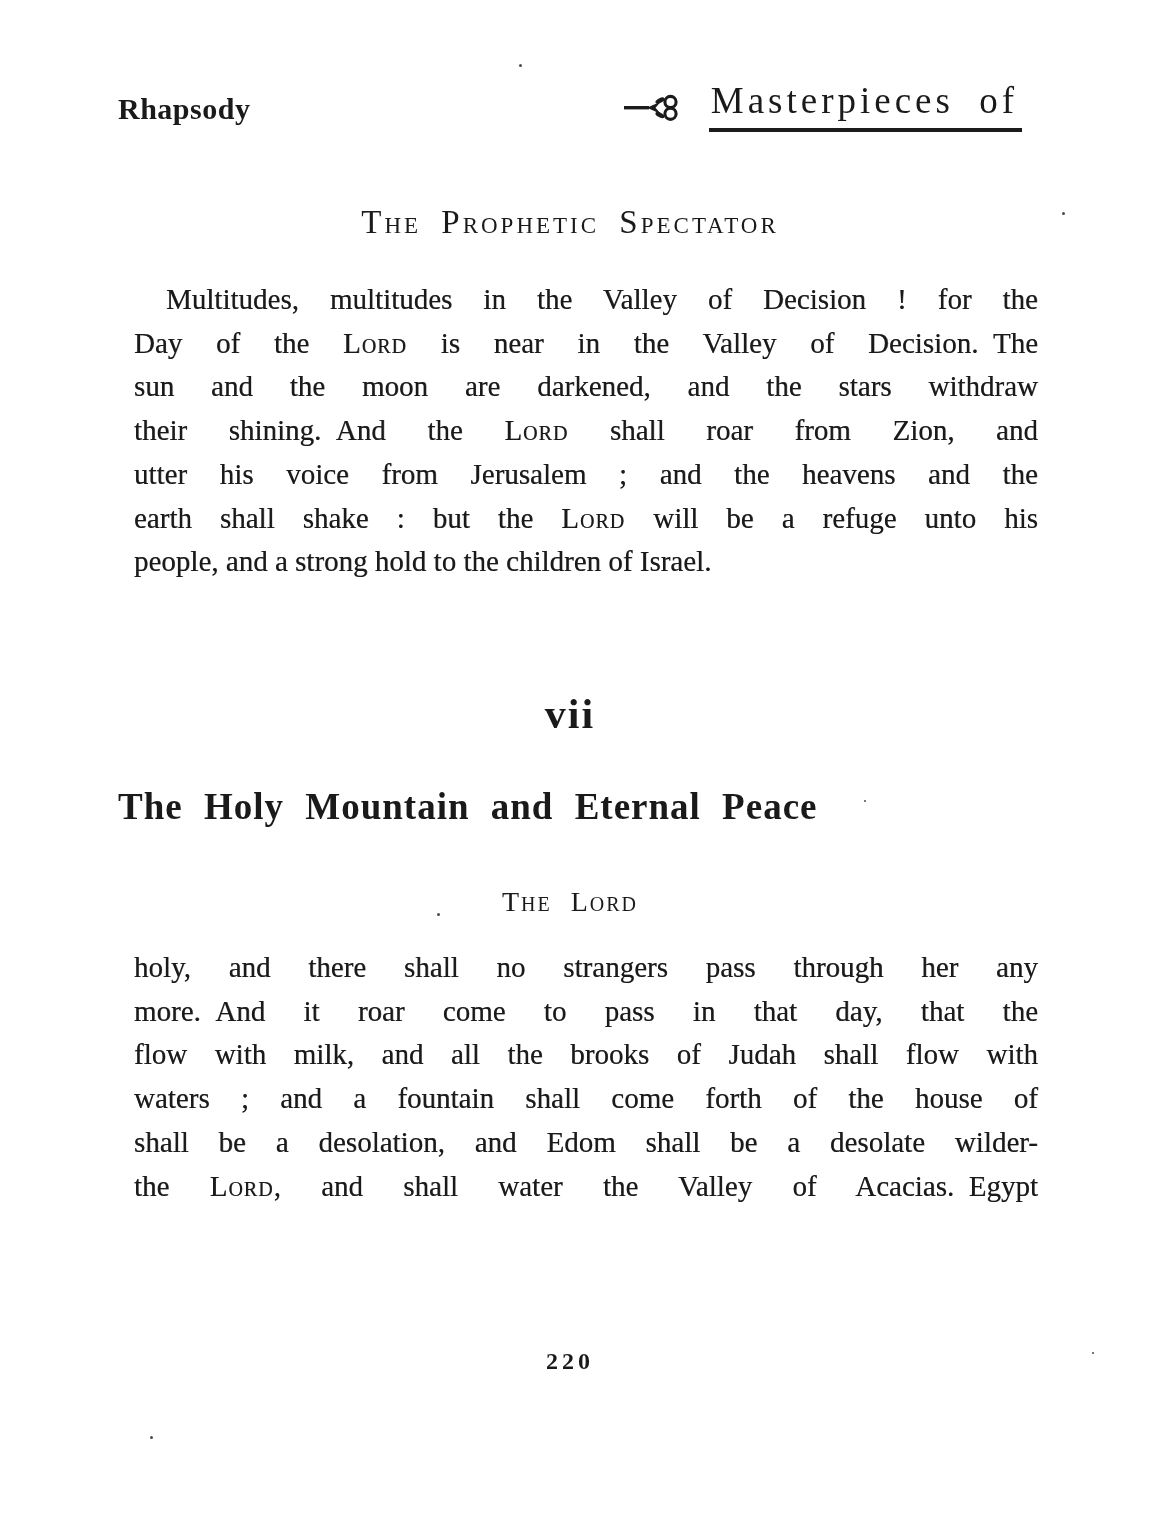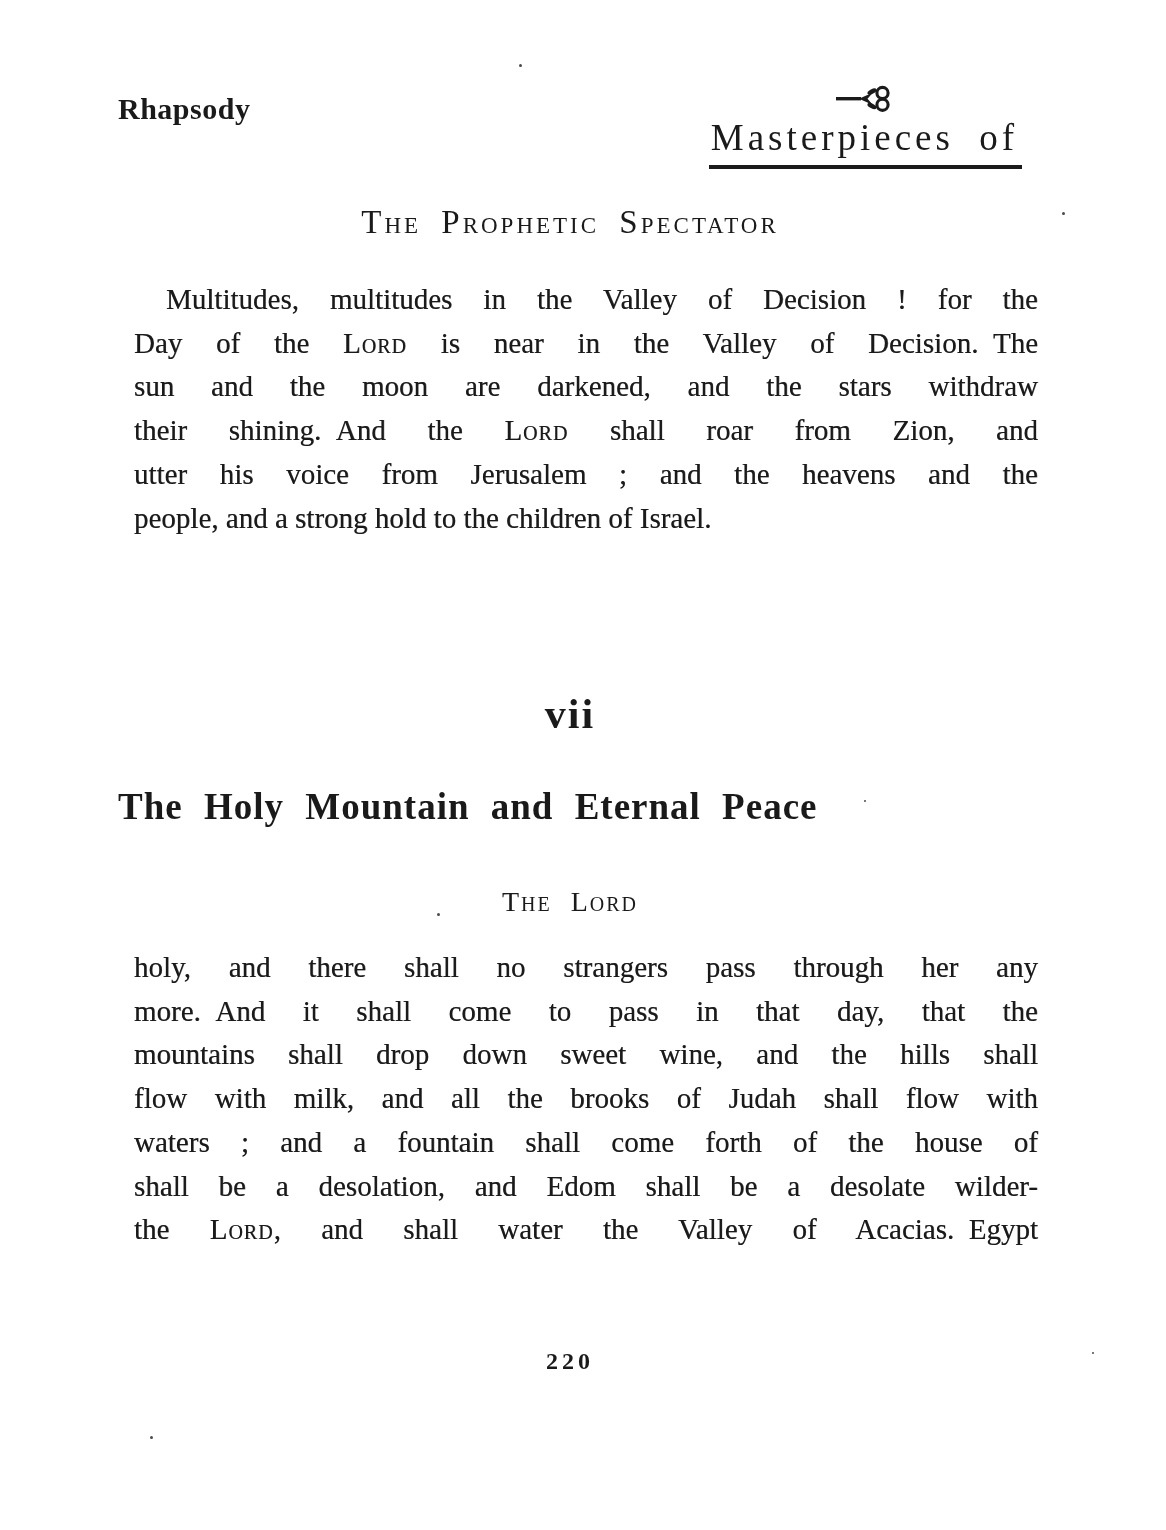--- a/index.html
+++ b/index.html
@@ -6,21 +6,21 @@
   .page {
     position:relative; width:1166px; height:1530px;
     background:#ffffff; color:#1a1a1a; overflow:hidden;
     font-family:"Liberation Serif","DejaVu Serif",serif;
     margin:0 auto;
   }
   
   .running-head { position:absolute; top:82px; left:118px; width:904px;
     display:flex; justify-content:space-between; align-items:flex-start; }
   .rh-left { font-weight:bold; font-size:30px; letter-spacing:0.5px; margin-top:10px; }
-  .rh-right { display:flex; align-items:center; gap:5px;flex-direction:column; }
+  .rh-right { display:flex; align-items:center; gap:27px; }
   .fleuron { margin-top:2px; flex:0 0 auto; }
   .rh-title { font-size:37px; letter-spacing:4px; word-spacing:12px;
     border-bottom:4px solid #1b1b1b; padding:0 4px 7px 2px; line-height:1.05; }
   
   .heading-spectator { position:absolute; top:204px; left:118px; width:904px;
     text-align:center; font-variant:small-caps; font-size:33px;
     letter-spacing:3px; word-spacing:9px; }
   .section-number { position:absolute; top:690px; left:118px; width:904px;
     text-align:center; font-weight:bold; font-size:42px; letter-spacing:2px; }
   .section-title { position:absolute; top:785px; left:118px; width:904px;
@@ -66,33 +66,33 @@
   </div>
 
   <div class="heading-spectator">The Prophetic Spectator</div>
 
   <div class="para" id="para1">
       <div class="tline first"><span class="">Multitudes, multitudes in the Valley of Decision ! for the</span></div>
       <div class="tline"><span class="">Day of the </span><span class="sc">Lord</span><span class=""> is near in the Valley of Decision. The</span></div>
       <div class="tline"><span class="">sun and the moon are darkened, and the stars withdraw</span></div>
       <div class="tline"><span class="">their shining. And the </span><span class="sc">Lord</span><span class=""> shall roar from Zion, and</span></div>
       <div class="tline"><span class="">utter his voice from Jerusalem ; and the heavens and the</span></div>
+      <div class="tline"><span class="">earth shall shake : but the </span><span class="sc">Lord</span><span class=""> will be a refuge unto his</span></div>
       <div class="tline endline"><span class="">people, and a strong hold to the children of Israel.</span></div>
     </div>
 
   <div class="section-number">vii</div>
 
   <div class="section-title">The Holy Mountain and Eternal Peace</div>
 
   <div class="section-sub">The Lord</div>
 
   <div class="para" id="para2">
       <div class="tline"><span class="">holy, and there shall no strangers pass through her any</span></div>
-      <div class="tline"><span class="">more. And it shall come to pass in that day, that the</span></div>
-      <div class="tline"><span class="">mountains shall drop down sweet wine, and the hills shall</span></div>
+      <div class="tline"><span class="">more. And it roar come to pass in that day, that the</span></div>
       <div class="tline"><span class="">flow with milk, and all the brooks of Judah shall flow with</span></div>
       <div class="tline"><span class="">waters ; and a fountain shall come forth of the house of</span></div>
       <div class="tline"><span class="">shall be a desolation, and Edom shall be a desolate wilder-</span></div>
       <div class="tline"><span class="">the </span><span class="sc">Lord</span><span class="">, and shall water the Valley of Acacias. Egypt</span></div>
     </div>
 
   <div class="page-number">220</div>
 
   <div class="speck" style="left:519px;top:64px;width:3px;height:3px;"></div>
   <div class="speck" style="left:1062px;top:212px;width:3px;height:3px;"></div>

